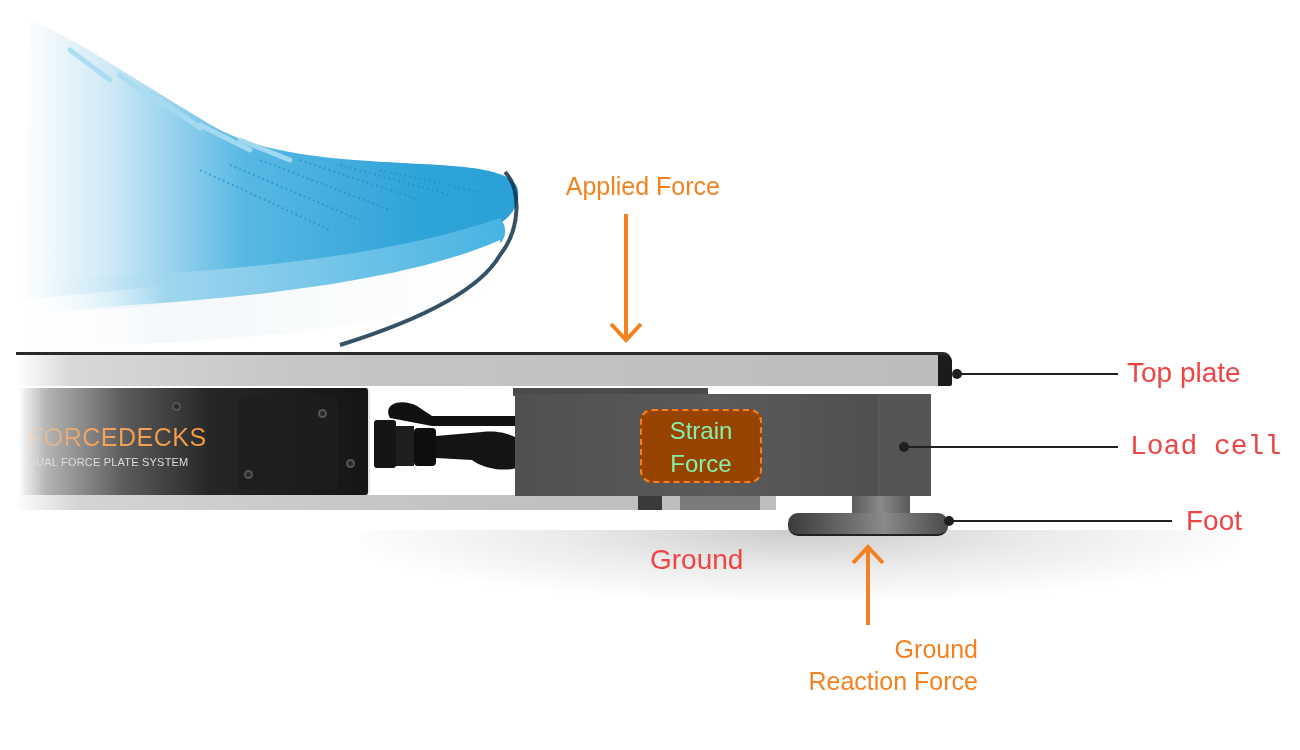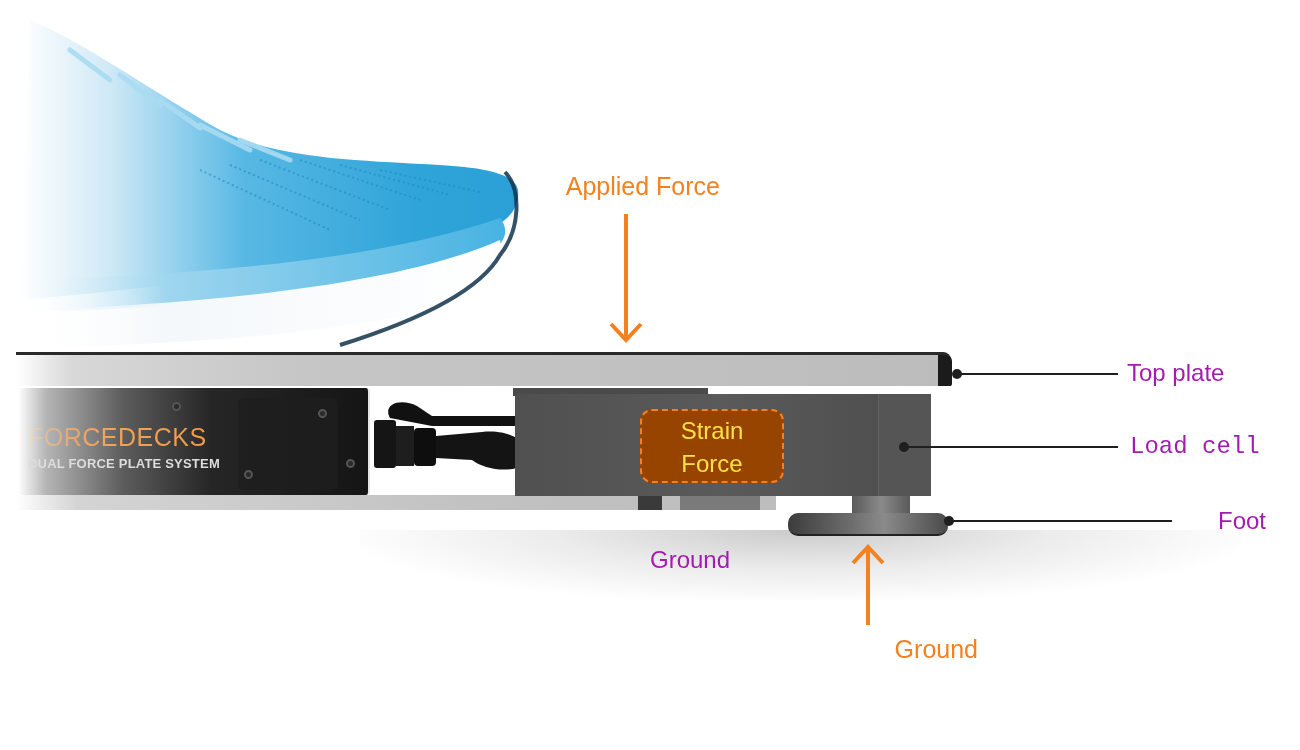--- a/index.html
+++ b/index.html
@@ -1,19 +1,19 @@
 <!DOCTYPE html>
 <html><head>
 <meta charset="utf-8">
 <style>
   html, body { margin:0; padding:0; background:#ffffff; }
   body { width:1300px; height:750px; position:relative; overflow:hidden; font-family:"Liberation Sans", sans-serif; }
   .abs { position:absolute; }
   .orange-label { color:#f4811f; font-size:25px; font-weight:500; text-align:right; line-height:32px; }
-  .dark-label { color:#a21caf; font-size:24px; text-align:right; line-height:30px; }
+  .dark-label { color:#ef4444; font-size:28px; text-align:right; line-height:30px; }
 
   
   #shoe { left:0; top:0; width:540px; height:360px; }
 
   
   #ground-shadow { left:360px; top:530px; width:880px; height:70px;
     background: radial-gradient(ellipse at 50% 0%, rgba(160,160,160,0.55) 0%, rgba(200,200,200,0.35) 40%, rgba(255,255,255,0) 75%); }
 
   
   #top-plate { left:16px; top:352px; width:935px; height:34px;
@@ -27,36 +27,36 @@
 
   
   #elec-box { left:18px; top:388px; width:350px; height:107px; border-radius:4px;
     background: linear-gradient(90deg, rgba(255,255,255,0) 0%, #b5b5b5 8%, #5c5c5c 30%, #262626 55%, #151515 100%);
     border-right:2px solid #e6e6e6; }
   #elec-panel { left:238px; top:398px; width:100px; height:92px; border-radius:6px; background:#1e1e1e; opacity:0.8; }
   .screw { width:9px; height:9px; border-radius:50%; border:2px solid #555; background:#2a2a2a; box-sizing:border-box; }
   #brand { left:28px; top:423px; font-size:25px; font-weight:normal; letter-spacing:0.5px;
     background: linear-gradient(90deg, rgba(255,220,190,0.4) 0%, #f5a45a 35%, #f39a45 100%);
     -webkit-background-clip:text; background-clip:text; color:transparent; }
-  #brand-sub { left:28px; top:456px; font-size:13px; color:#dddddd; font-weight:bold; letter-spacing:0.2px; }
+  #brand-sub { left:28px; top:456px; font-size:11px; color:#dddddd; font-weight:normal; letter-spacing:0.2px; }
 
   
   #connector { left:372px; top:398px; width:145px; height:78px; }
 
   
   #load-cell { left:515px; top:394px; width:415px; height:102px;
     background: linear-gradient(90deg, #505050 0%, #5a5a5a 50%, #4c4c4c 100%); }
   #load-cell-top { left:513px; top:388px; width:195px; height:8px; background:#4a4a4a; }
   #load-cell-end { left:878px; top:394px; width:52px; height:102px; background:#555555; border-left:1px solid #606060; }
   #load-cell-bottom { left:680px; top:496px; width:80px; height:14px; background:#7a7a7a; }
   #load-cell-bottom-slot { left:638px; top:496px; width:24px; height:14px; background:#3a3a3a; }
 
-  #strain-gauge { left:640px; top:409px; width:144px; height:74px; box-sizing:border-box;
+  #strain-gauge { left:640px; top:409px; width:122px; height:74px; box-sizing:border-box;
     border:2px dashed #f4811f; border-radius:12px; background:#974400;
-    color:#fde047; font-size:24px; text-align:center; line-height:33px; padding-top:3px; }
+    color:#86efac; font-size:24px; text-align:center; line-height:33px; padding-top:3px; }
 
   
   #foot-stem { left:852px; top:496px; width:58px; height:20px; background:linear-gradient(90deg,#5a5a5a,#8a8a8a,#5a5a5a); }
   #foot-base { left:788px; top:513px; width:160px; height:21px; border-radius:10px;
     background:linear-gradient(90deg,#3c3c3c 0%,#6e6e6e 40%,#8a8a8a 60%,#4a4a4a 100%); border-bottom:2px solid #222; }
 
   
   .leader { height:2px; background:#1f1f1f; }
   .dot { width:10px; height:10px; border-radius:50%; background:#1f1f1f; }
 
@@ -158,33 +158,34 @@
 <div class="abs dot" style="left:952px;top:369px;"></div>
 <div class="abs leader" style="left:958px;top:373px;width:160px;"></div>
 <div class="abs dark-label" style="left:1127px;top:358px;">Top plate</div>
 
 <div class="abs dot" style="left:899px;top:442px;"></div>
 <div class="abs leader" style="left:905px;top:446px;width:213px;"></div>
 <div class="abs dark-label" style="left:1130px;top:432px;font-family:Liberation Mono, monospace;">Load cell</div>
 
 <div class="abs dot" style="left:944px;top:516px;"></div>
 <div class="abs leader" style="left:950px;top:520px;width:222px;"></div>
-<div class="abs dark-label" style="left:1186px;top:506px;margin-left:32px;">Foot</div>
+<div class="abs dark-label" style="left:1186px;top:506px;">Foot</div>
 
 <div class="abs dark-label" style="left:650px;top:545px;">Ground</div>
 
 <div class="abs orange-label" style="left:530px;top:170px;width:190px;">Applied Force</div>
 <div class="abs arrow" style="left:608px;top:212px;">
   <svg width="36" height="134" viewBox="0 0 36 134">
     <line x1="18" y1="2" x2="18" y2="128" stroke="#f4811f" stroke-width="4"></line>
     <polyline points="3,112 18,128 33,112" fill="none" stroke="#f4811f" stroke-width="4" stroke-linejoin="miter"></polyline>
   </svg>
 </div>
 
 <div class="abs arrow" style="left:850px;top:543px;">
   <svg width="36" height="84" viewBox="0 0 36 84">
     <line x1="18" y1="4" x2="18" y2="82" stroke="#f4811f" stroke-width="4"></line>
     <polyline points="3,20 18,4 33,20" fill="none" stroke="#f4811f" stroke-width="4"></polyline>
   </svg>
 </div>
 <div class="abs orange-label" style="left:760px;top:633px;width:218px;">
   <div>Ground</div>
+  <div>Reaction Force</div>
 </div>
 
 </body></html>

